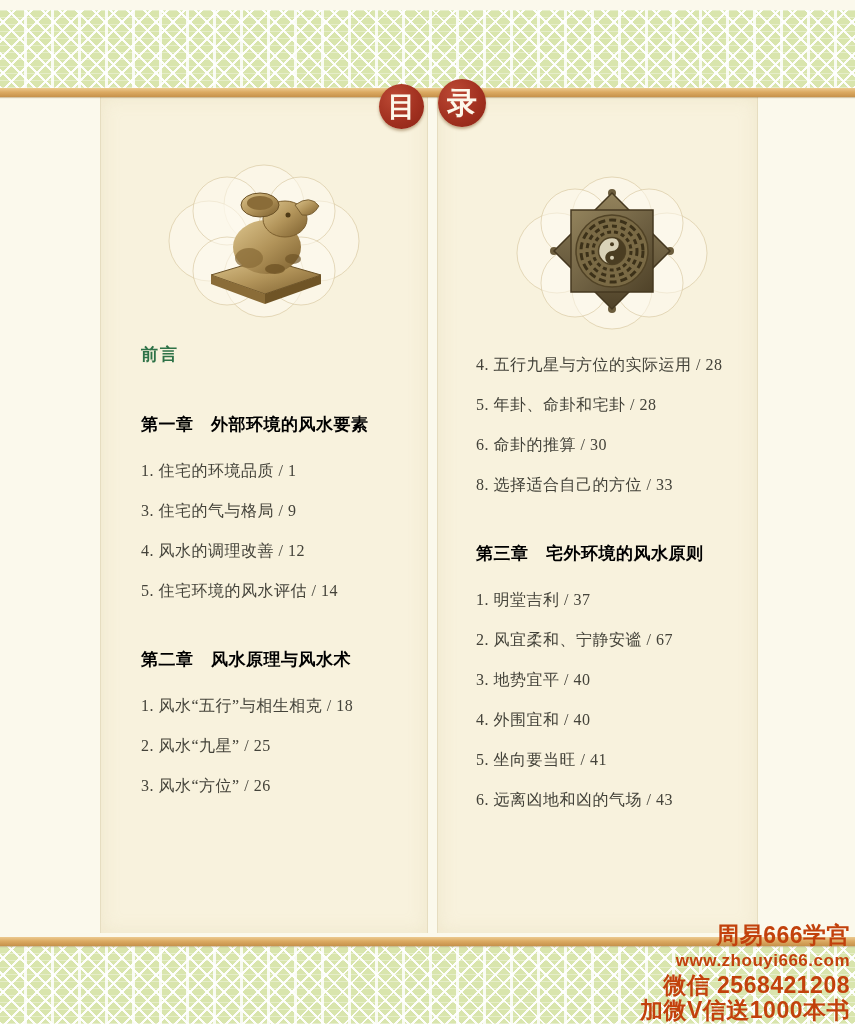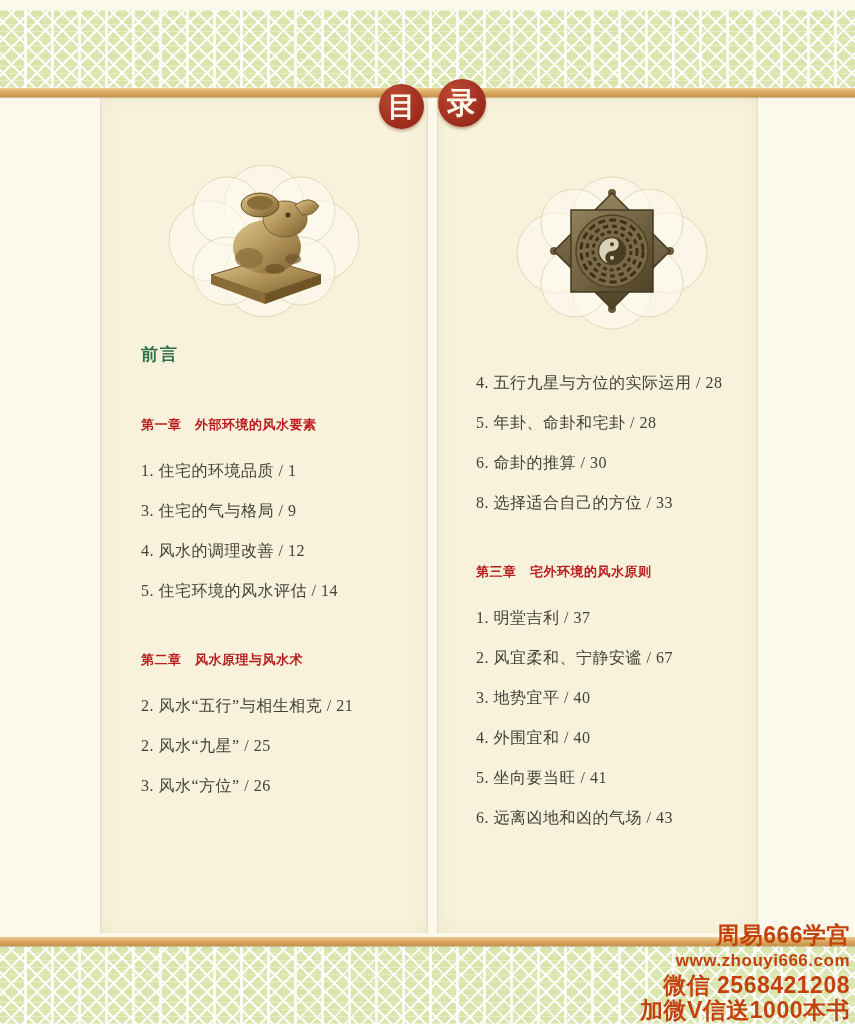--- a/index.html
+++ b/index.html
@@ -61,31 +61,31 @@
   .artifact-bagua{left:35px; top:12px;}
 
   
   .toc-body{position:absolute; left:40px; right:14px; top:248px; color:#44433a;}
   .toc-body-right{top:258px; left:38px;}
   .preface{
     font-weight:bold; color:#2e7247; font-size:17px; line-height:20px;
     letter-spacing:2px; margin:0;
   }
   .chapter{
-    font-weight:bold; color:#b91c1c; font-size:13px; line-height:20px;
+    font-weight:bold; color:#000000; font-size:17px; line-height:20px;
     letter-spacing:.5px; margin:50px 0 26px 0;
   }
   .chapter:first-child{margin-top:0;}
   .toc-list{display:flow-root;}
   .toc-item{
     font-size:16px; line-height:19px; margin:0 0 21px 0;
     letter-spacing:.5px; white-space:nowrap;
   }
   .toc-item:last-child{margin-bottom:0;}
-  .toc-body-right > .toc-list:first-child{margin-top:18px;}
+  .toc-body-right > .toc-list:first-child{margin-top:0;}
 
   
   .watermark{
     position:absolute; right:5px; bottom:1px; z-index:10;
     text-align:right; color:#c2410c; font-weight:bold;
     font-family:"Liberation Sans","DejaVu Sans",sans-serif;
   }
   .wm-line{font-size:23px; line-height:25px; letter-spacing:.5px;}
   .wm-url{font-size:17px;}
 </style>
@@ -155,21 +155,21 @@
           <div class="toc-item">3. 住宅的气与格局 / 9</div>
 
           <div class="toc-item">4. 风水的调理改善 / 12</div>
 
           <div class="toc-item">5. 住宅环境的风水评估 / 14</div>
         </div>
 
       <h2 class="chapter">第二章　风水原理与风水术</h2>
       <div class="toc-list">
 
-          <div class="toc-item">2. 风水“五行”与相生相克 / 21</div>
+          <div class="toc-item">1. 风水“五行”与相生相克 / 18</div>
 
           <div class="toc-item">2. 风水“九星” / 25</div>
 
           <div class="toc-item">3. 风水“方位” / 26</div>
         </div>
     </div>
   </section>
 
   <section class="panel panel-right">
     <div class="deco deco-right">

